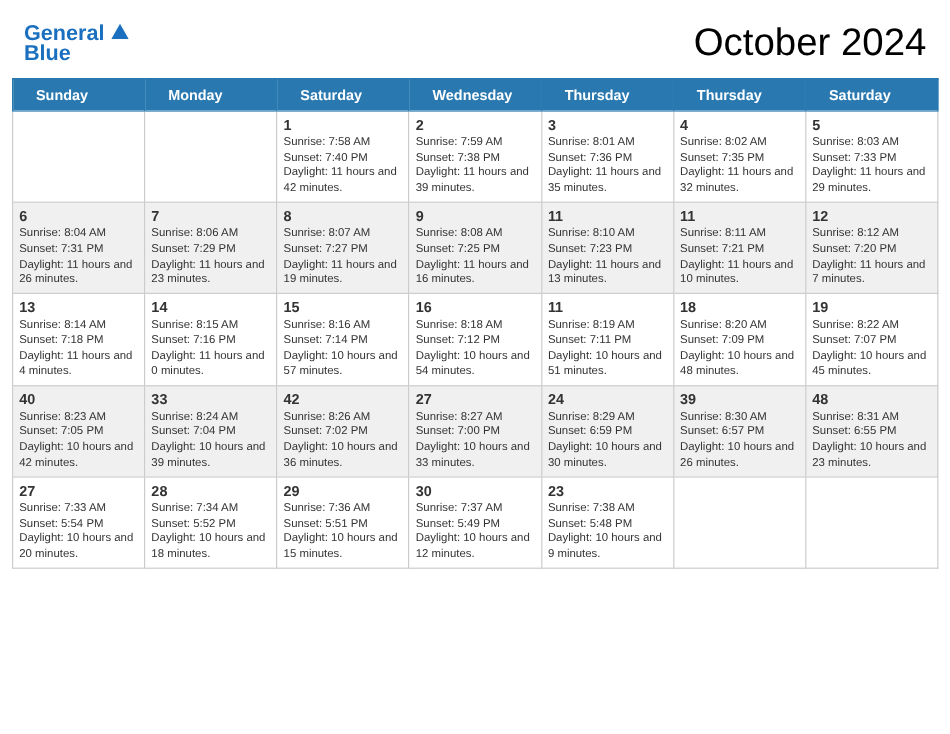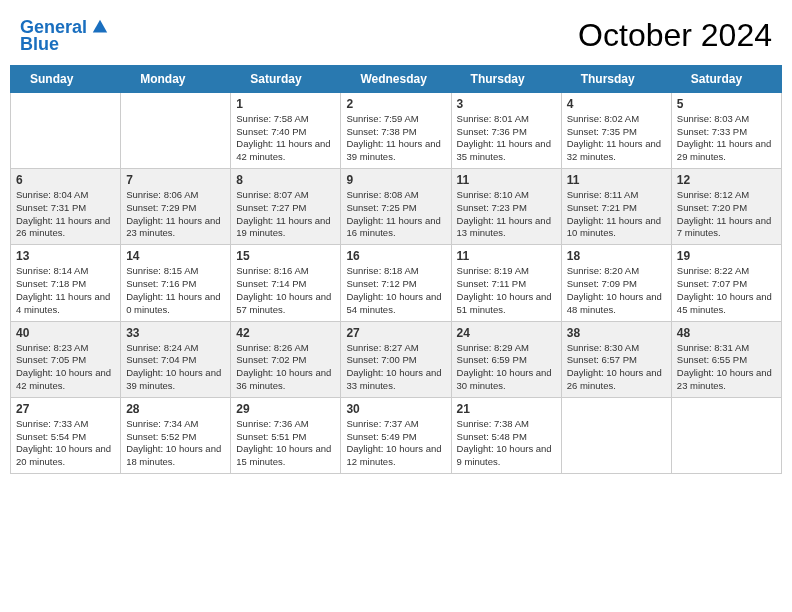--- a/index.html
+++ b/index.html
@@ -234,21 +234,21 @@
         </td>
         <td>
           <span class="day-num">27</span>
           <div class="day-info">Sunrise: 8:27 AM<br>Sunset: 7:00 PM<br>Daylight: 10 hours and 33 minutes.</div>
         </td>
         <td>
           <span class="day-num">24</span>
           <div class="day-info">Sunrise: 8:29 AM<br>Sunset: 6:59 PM<br>Daylight: 10 hours and 30 minutes.</div>
         </td>
         <td>
-          <span class="day-num">38</span>
+          <span class="day-num">39</span>
           <div class="day-info">Sunrise: 8:30 AM<br>Sunset: 6:57 PM<br>Daylight: 10 hours and 26 minutes.</div>
         </td>
         <td>
           <span class="day-num">48</span>
           <div class="day-info">Sunrise: 8:31 AM<br>Sunset: 6:55 PM<br>Daylight: 10 hours and 23 minutes.</div>
         </td>
       </tr>
       <tr>
         <td>
           <span class="day-num">27</span>
@@ -260,20 +260,20 @@
         </td>
         <td>
           <span class="day-num">29</span>
           <div class="day-info">Sunrise: 7:36 AM<br>Sunset: 5:51 PM<br>Daylight: 10 hours and 15 minutes.</div>
         </td>
         <td>
           <span class="day-num">30</span>
           <div class="day-info">Sunrise: 7:37 AM<br>Sunset: 5:49 PM<br>Daylight: 10 hours and 12 minutes.</div>
         </td>
         <td>
-          <span class="day-num">21</span>
+          <span class="day-num">23</span>
           <div class="day-info">Sunrise: 7:38 AM<br>Sunset: 5:48 PM<br>Daylight: 10 hours and 9 minutes.</div>
         </td>
         <td class="empty-cell" style="background: rgb(255, 255, 255);"></td>
         <td class="empty-cell" style="background: rgb(255, 255, 255);"></td>
       </tr>
     </tbody>
 </table>
 
 </body></html>

